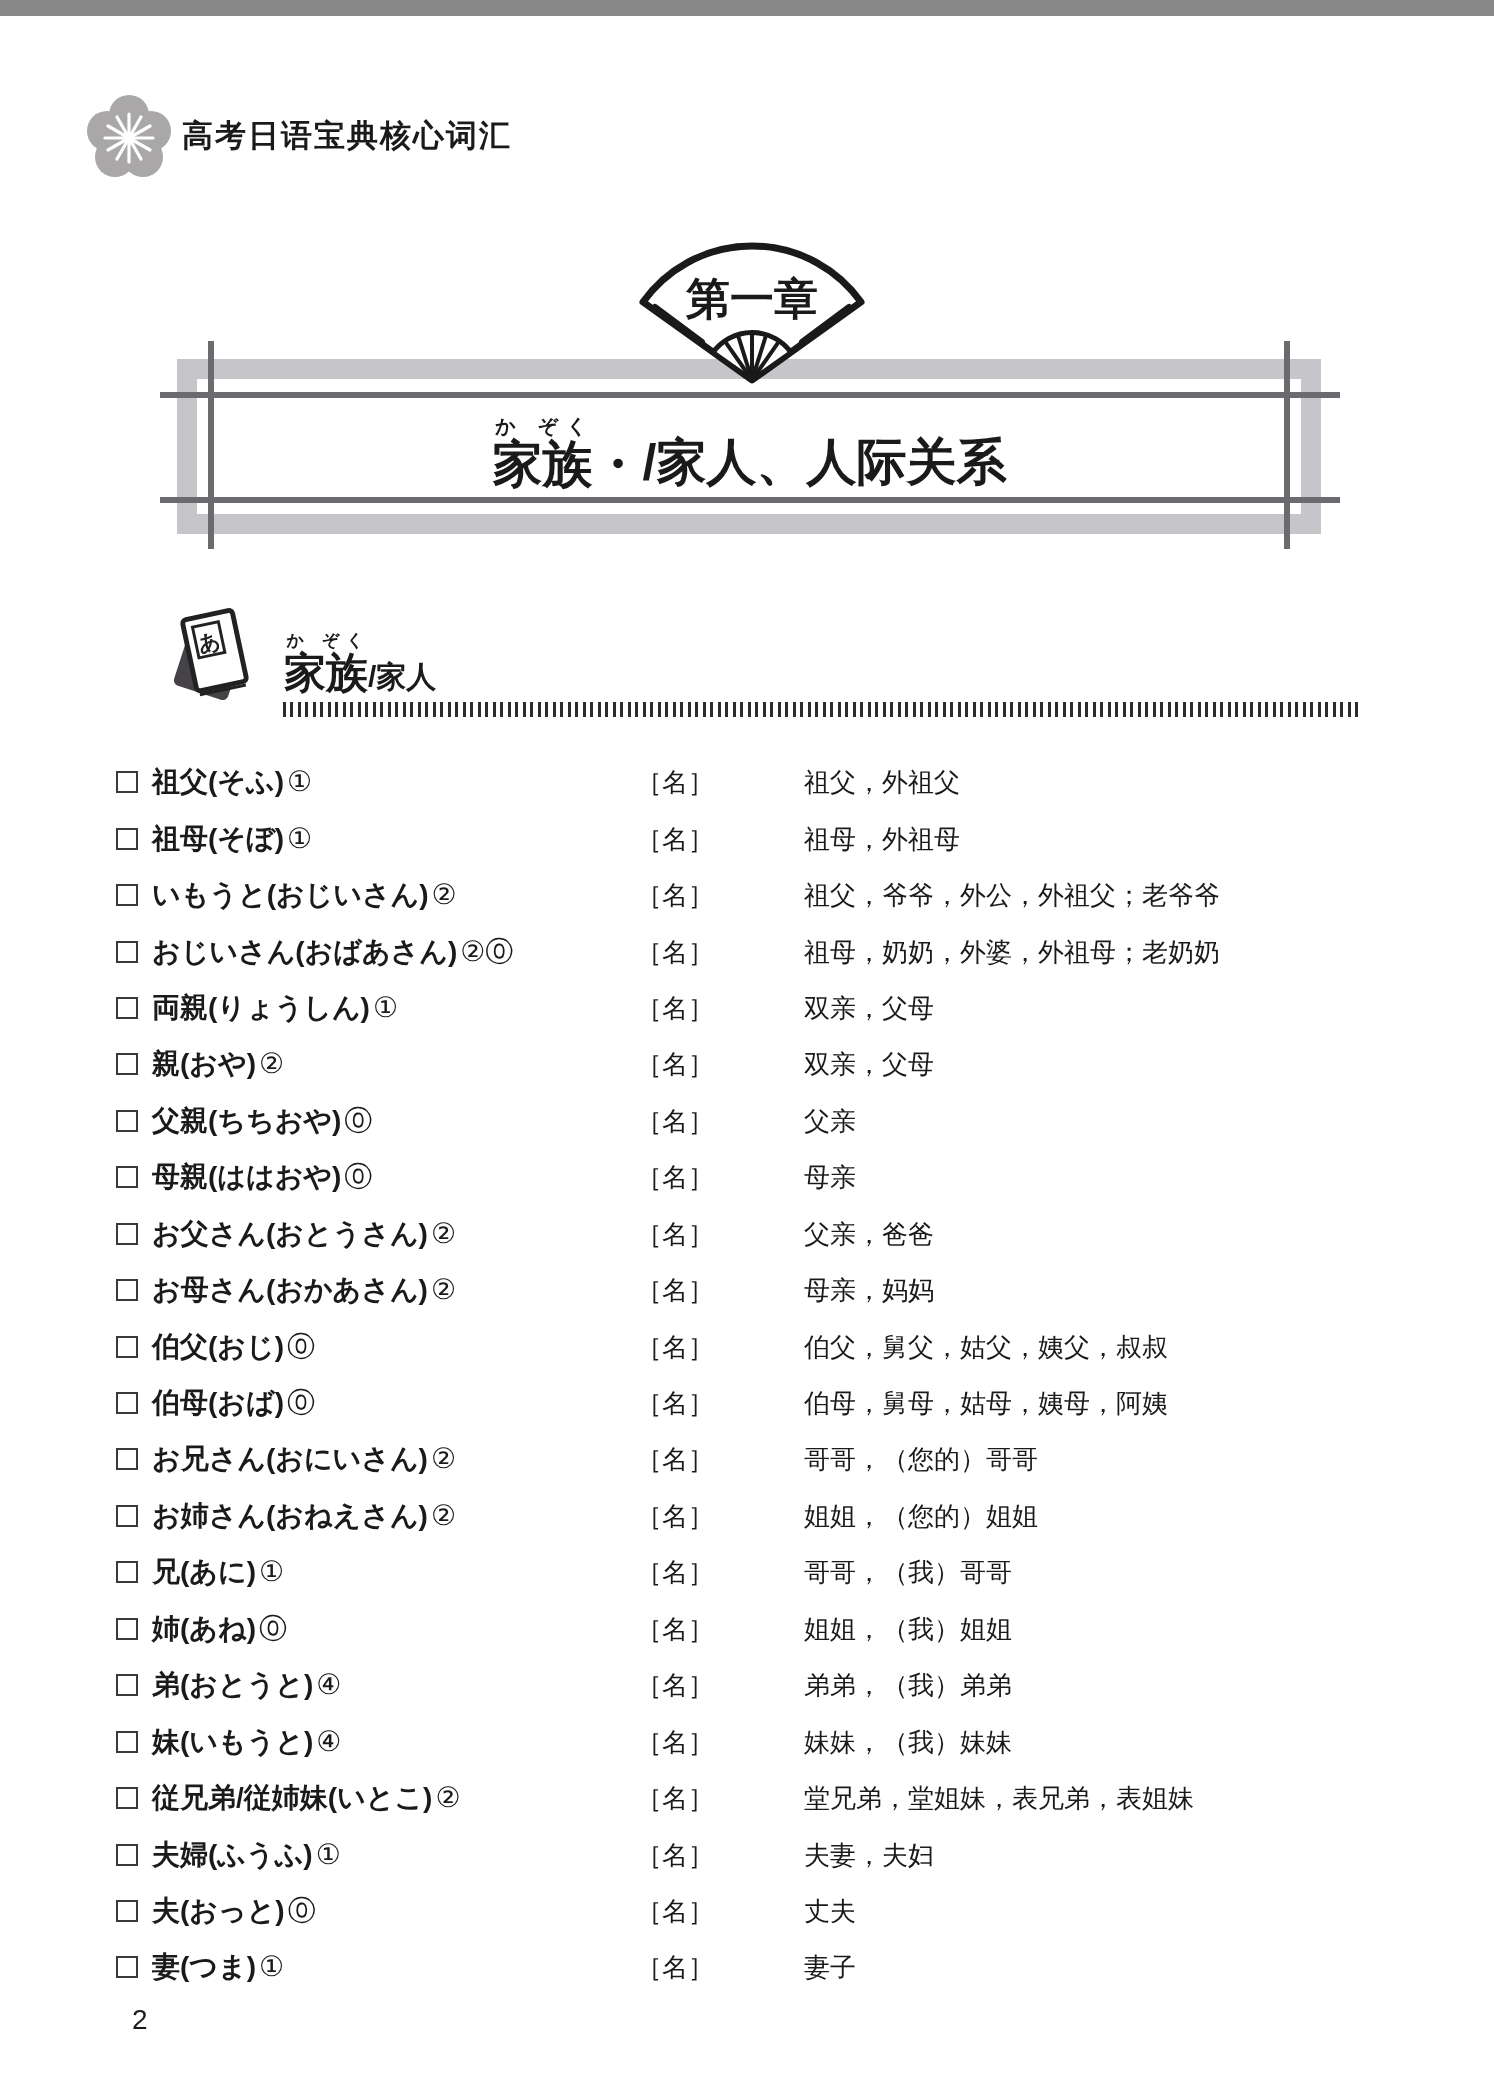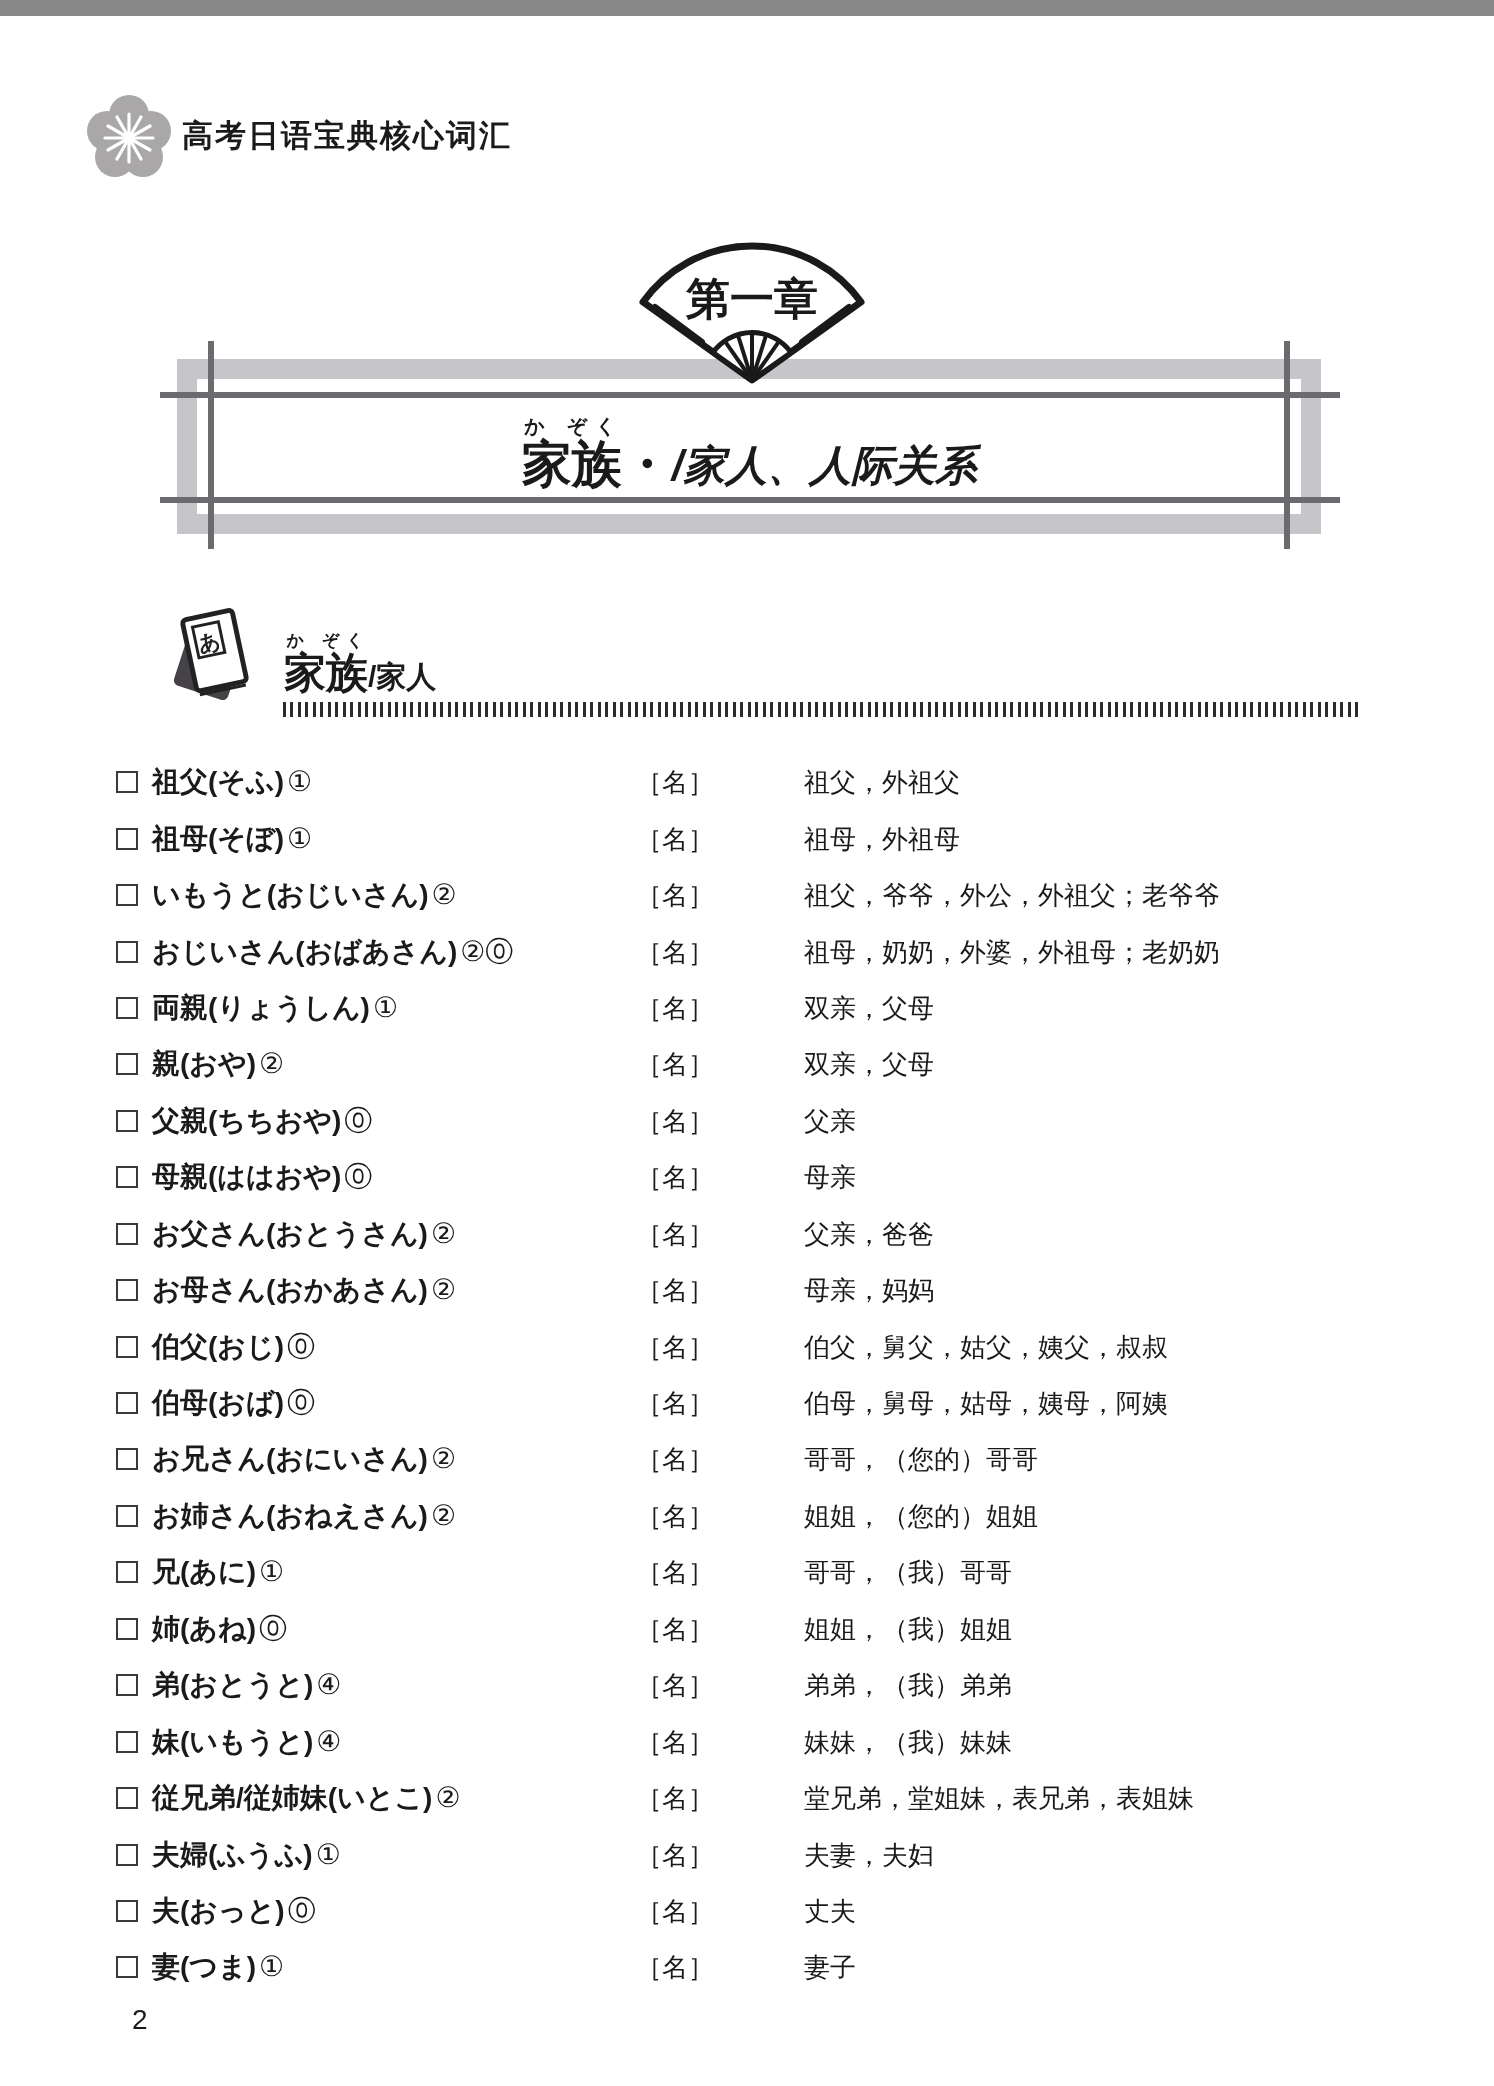--- a/index.html
+++ b/index.html
@@ -35,21 +35,21 @@
   .tick-right{left:1284px;}
   .fan{position:absolute;left:622px;top:220px;width:260px;height:152px;}
   .banner-title{
     position:absolute;left:197px;top:379px;width:1105px;height:102px;
     display:flex;justify-content:center;align-items:flex-end;
     padding-bottom:8px;box-sizing:border-box;white-space:nowrap;
   }
   .banner-title ruby{font-size:50px;font-weight:700;line-height:1;ruby-align:space-around;}
   .banner-title rt{font-size:20px;font-weight:700;letter-spacing:3px;padding-bottom:4px;}
   .banner-title .dot{font-size:50px;font-weight:700;line-height:1;}
-  .banner-title .suffix{font-size:42px;font-weight:700;line-height:1;padding-bottom:2px;font-style:italic;}
+  .banner-title .suffix{font-size:50px;font-weight:700;line-height:1;padding-bottom:2px;}
   
   .section{
     position:absolute;left:168px;top:590px;width:1220px;height:98px;
     display:flex;align-items:flex-end;white-space:nowrap;
   }
   .dict-icon{width:98px;height:98px;margin-right:18px;flex:none;}
   .section-text{display:flex;align-items:flex-end;margin-bottom:10px;}
   .section-text ruby{font-size:42px;font-weight:700;line-height:1;ruby-align:space-around;}
   .section-text rt{font-size:17px;font-weight:700;letter-spacing:2px;padding-bottom:3px;}
   .section-text .suffix{font-size:30px;font-weight:700;line-height:1;padding-bottom:2px;text-align:center;}

